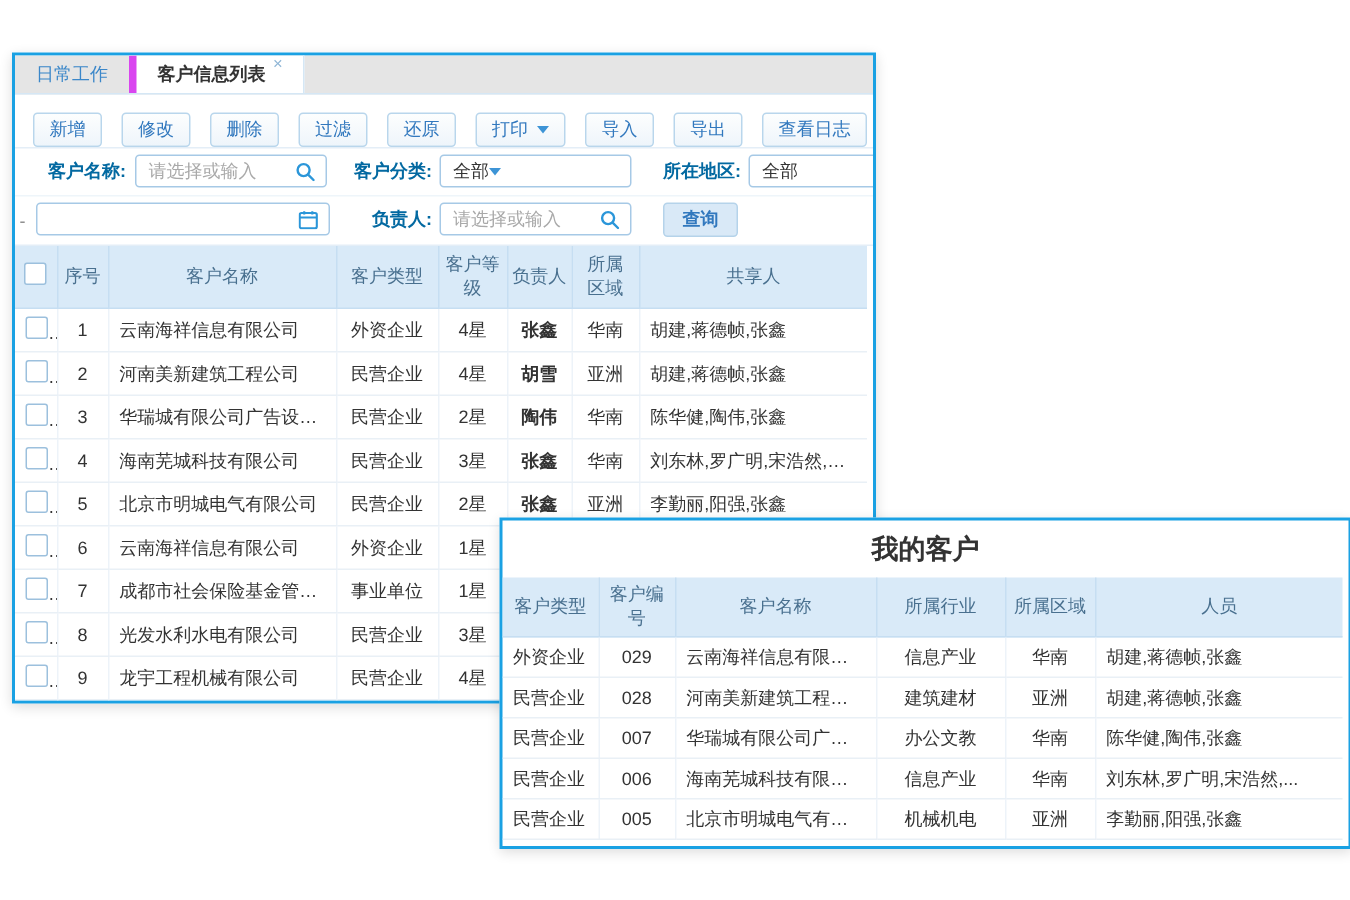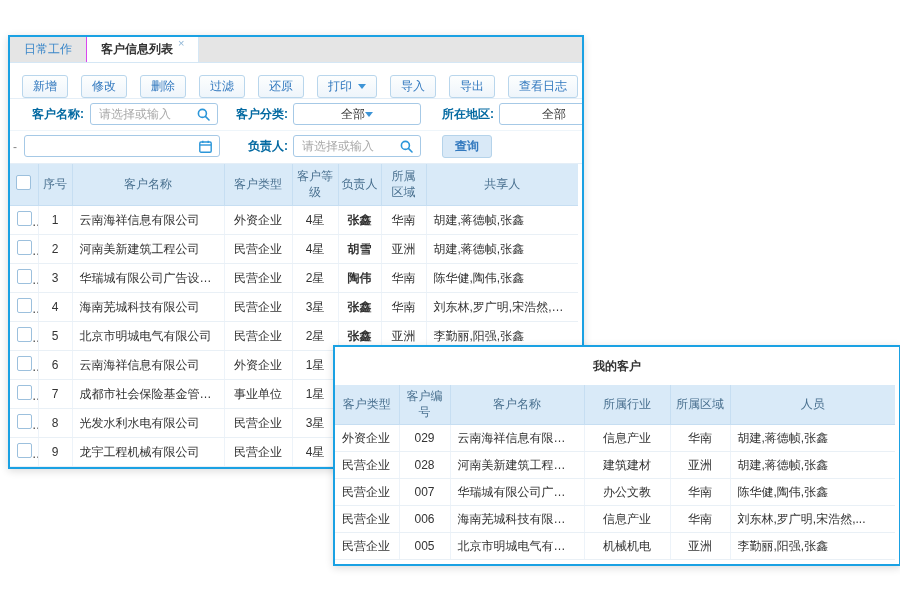--- a/index.html
+++ b/index.html
@@ -7,40 +7,40 @@
     width:900px;height:600px;position:relative;overflow:hidden;background:#fff;
     font-family:"Liberation Sans","DejaVu Sans",sans-serif;
   }
   .panel{position:absolute;background:#fff;border:2px solid #1aa1e3;box-shadow:0 2px 8px rgba(0,0,0,.14);overflow:hidden}
   .panel1{left:8px;top:35px;width:572px;height:430px}
   .panel2{left:333px;top:345px;width:564px;height:217px;z-index:5}
 
   
   .tabbar{height:25px;background:#e5e5e5;display:flex;align-items:stretch;border-bottom:1px solid #d5e7f5}
   .tab{padding:0 14px;font-size:12px;color:#3b87c9;display:flex;align-items:center;cursor:pointer;white-space:nowrap}
-  .tab.active{background:#fff;color:#333;font-weight:bold;border-left:1px solid #d946ef;border-right:1px solid #d5e7f5}
+  .tab.active{background:#fff;color:#333;font-weight:bold;border-left:5px solid #d946ef;border-right:1px solid #d5e7f5}
   .tabclose{color:#8fb6d6;font-size:11px;margin-left:5px;font-weight:normal;align-self:flex-start;line-height:13px;cursor:pointer}
 
   
   .toolbar{height:35px;display:flex;align-items:flex-end;padding-left:12px;gap:13px;border-bottom:1px solid #e4eef7}
   .tbtn{height:23px;padding:0 10px;background:linear-gradient(#fdfefe,#eef5fb);border:1px solid #b9d6ec;
         border-radius:3px;color:#3178be;font-size:12px;display:inline-flex;align-items:center;gap:6px;cursor:pointer;white-space:nowrap}
   .caret{width:0;height:0;border-left:4px solid transparent;border-right:4px solid transparent;border-top:5px solid #3d94d6}
 
   
   .frow{position:relative;font-size:12px}
   .frow1{height:31px;border-bottom:1px solid #eef5fa}
   .frow2{height:32px;border-bottom:1px solid #e4eef7}
   .flabel{position:absolute;top:0;line-height:31px;font-weight:bold;color:#0369a1;text-align:right;white-space:nowrap}
   .fbox{position:absolute;top:4px;height:22px;border:1px solid #a6c9e6;border-radius:3px;background:#fff;
         display:flex;align-items:center;box-sizing:border-box}
   .fbox input{border:none;outline:none;flex:1;min-width:0;font-size:12px;color:#333;padding:0 0 0 8px;background:transparent}
   .fbox input::placeholder{color:#a9a9a9}
   .ficon{flex:0 0 auto;margin:0 7px 0 4px;display:flex;align-items:center}
-  .fselect{justify-content:center;padding:0 8px;color:#333;cursor:pointer}
+  .fselect{justify-content:flex-start;padding:0 8px;color:#333;cursor:pointer}
   .dash{position:absolute;left:3px;top:0;line-height:32px;color:#888}
   .qbtn{position:absolute;left:432px;top:4px;height:23px;padding:0 12px;background:#d9e9f7;border:1px solid #b5d3ea;
         border-radius:3px;color:#3178be;font-size:12px;font-weight:bold;cursor:pointer;box-sizing:border-box}
 
   
   table.grid{border-collapse:collapse;table-layout:fixed;font-size:12px}
   .grid th{background:#d9eaf8;color:#49708f;font-weight:normal;border-right:1px solid #c6def2;
            border-bottom:1px solid #c6def2;padding:2px;line-height:1.3;text-align:center;vertical-align:middle}
   .grid th:last-child,.grid td:last-child{border-right:none}
   .grid td{border-right:1px solid #edf3f9;border-bottom:1px solid #e9f0f6;padding:0 7px;color:#333;
@@ -51,21 +51,21 @@
   .t2{width:560px}
   .t2 th{height:35px}
   .t2 td{height:26px}
   .ctr{text-align:center}
   .link{color:#3e9be0}
   .owner{color:#2f9ae0;font-weight:bold;text-align:center}
   .cb{display:inline-block;width:13px;height:13px;border:1px solid #9cc0dd;border-radius:2px;background:#fff;cursor:pointer}
   .w2{display:inline-block;width:2em;line-height:1.3}
 
   
-  .p2title{height:38px;line-height:38px;text-align:center;font-size:12px;font-weight:bold;color:#333}
+  .p2title{height:38px;line-height:38px;text-align:center;font-size:18px;font-weight:bold;color:#333}
 </style>
 </head>
 <body>
 
 <section class="panel panel1">
 
   <div class="tabbar">
     <div class="tab">
       <span>日常工作</span>
     </div>

